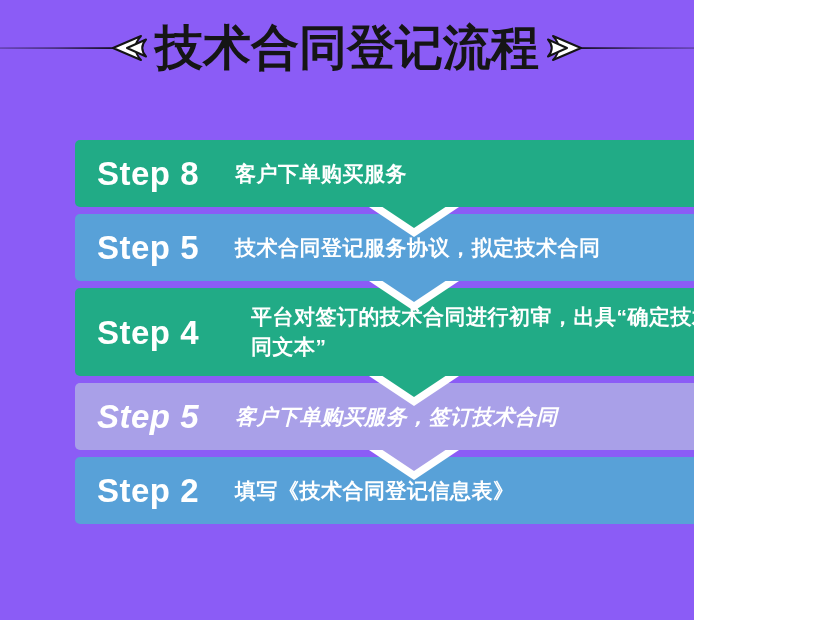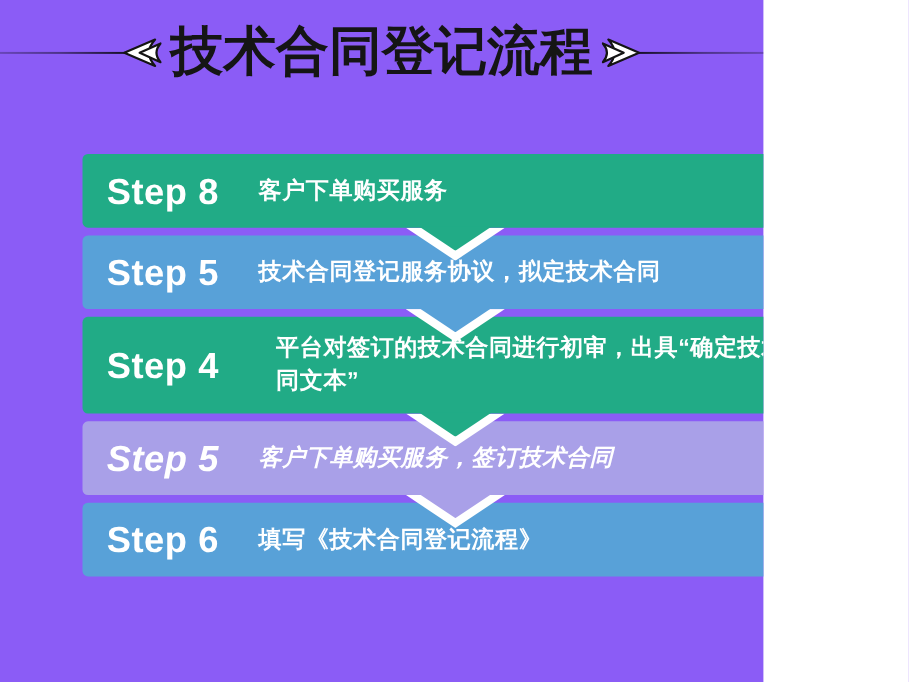--- a/index.html
+++ b/index.html
@@ -147,18 +147,18 @@
     </section>
 
     <section class="bar" style="background: rgb(169, 160, 232); color: rgb(255, 255, 255); font-style: italic;">
       <span class="step-label">Step 5</span>
       <p class="step-desc">客户下单购买服务，签订技术合同</p>
       <span class="arr-outline"></span>
       <span class="arr-down" style="background: rgb(169, 160, 232);"></span>
     </section>
 
     <section class="bar" style="background: rgb(88, 161, 216); color: rgb(255, 255, 255);">
-      <span class="step-label">Step 6</span>
-      <p class="step-desc">填写《技术合同登记流程》</p>
+      <span class="step-label">Step 2</span>
+      <p class="step-desc">填写《技术合同登记信息表》</p>
     </section>
 
   </div>
 </div>
 
 </body></html>

